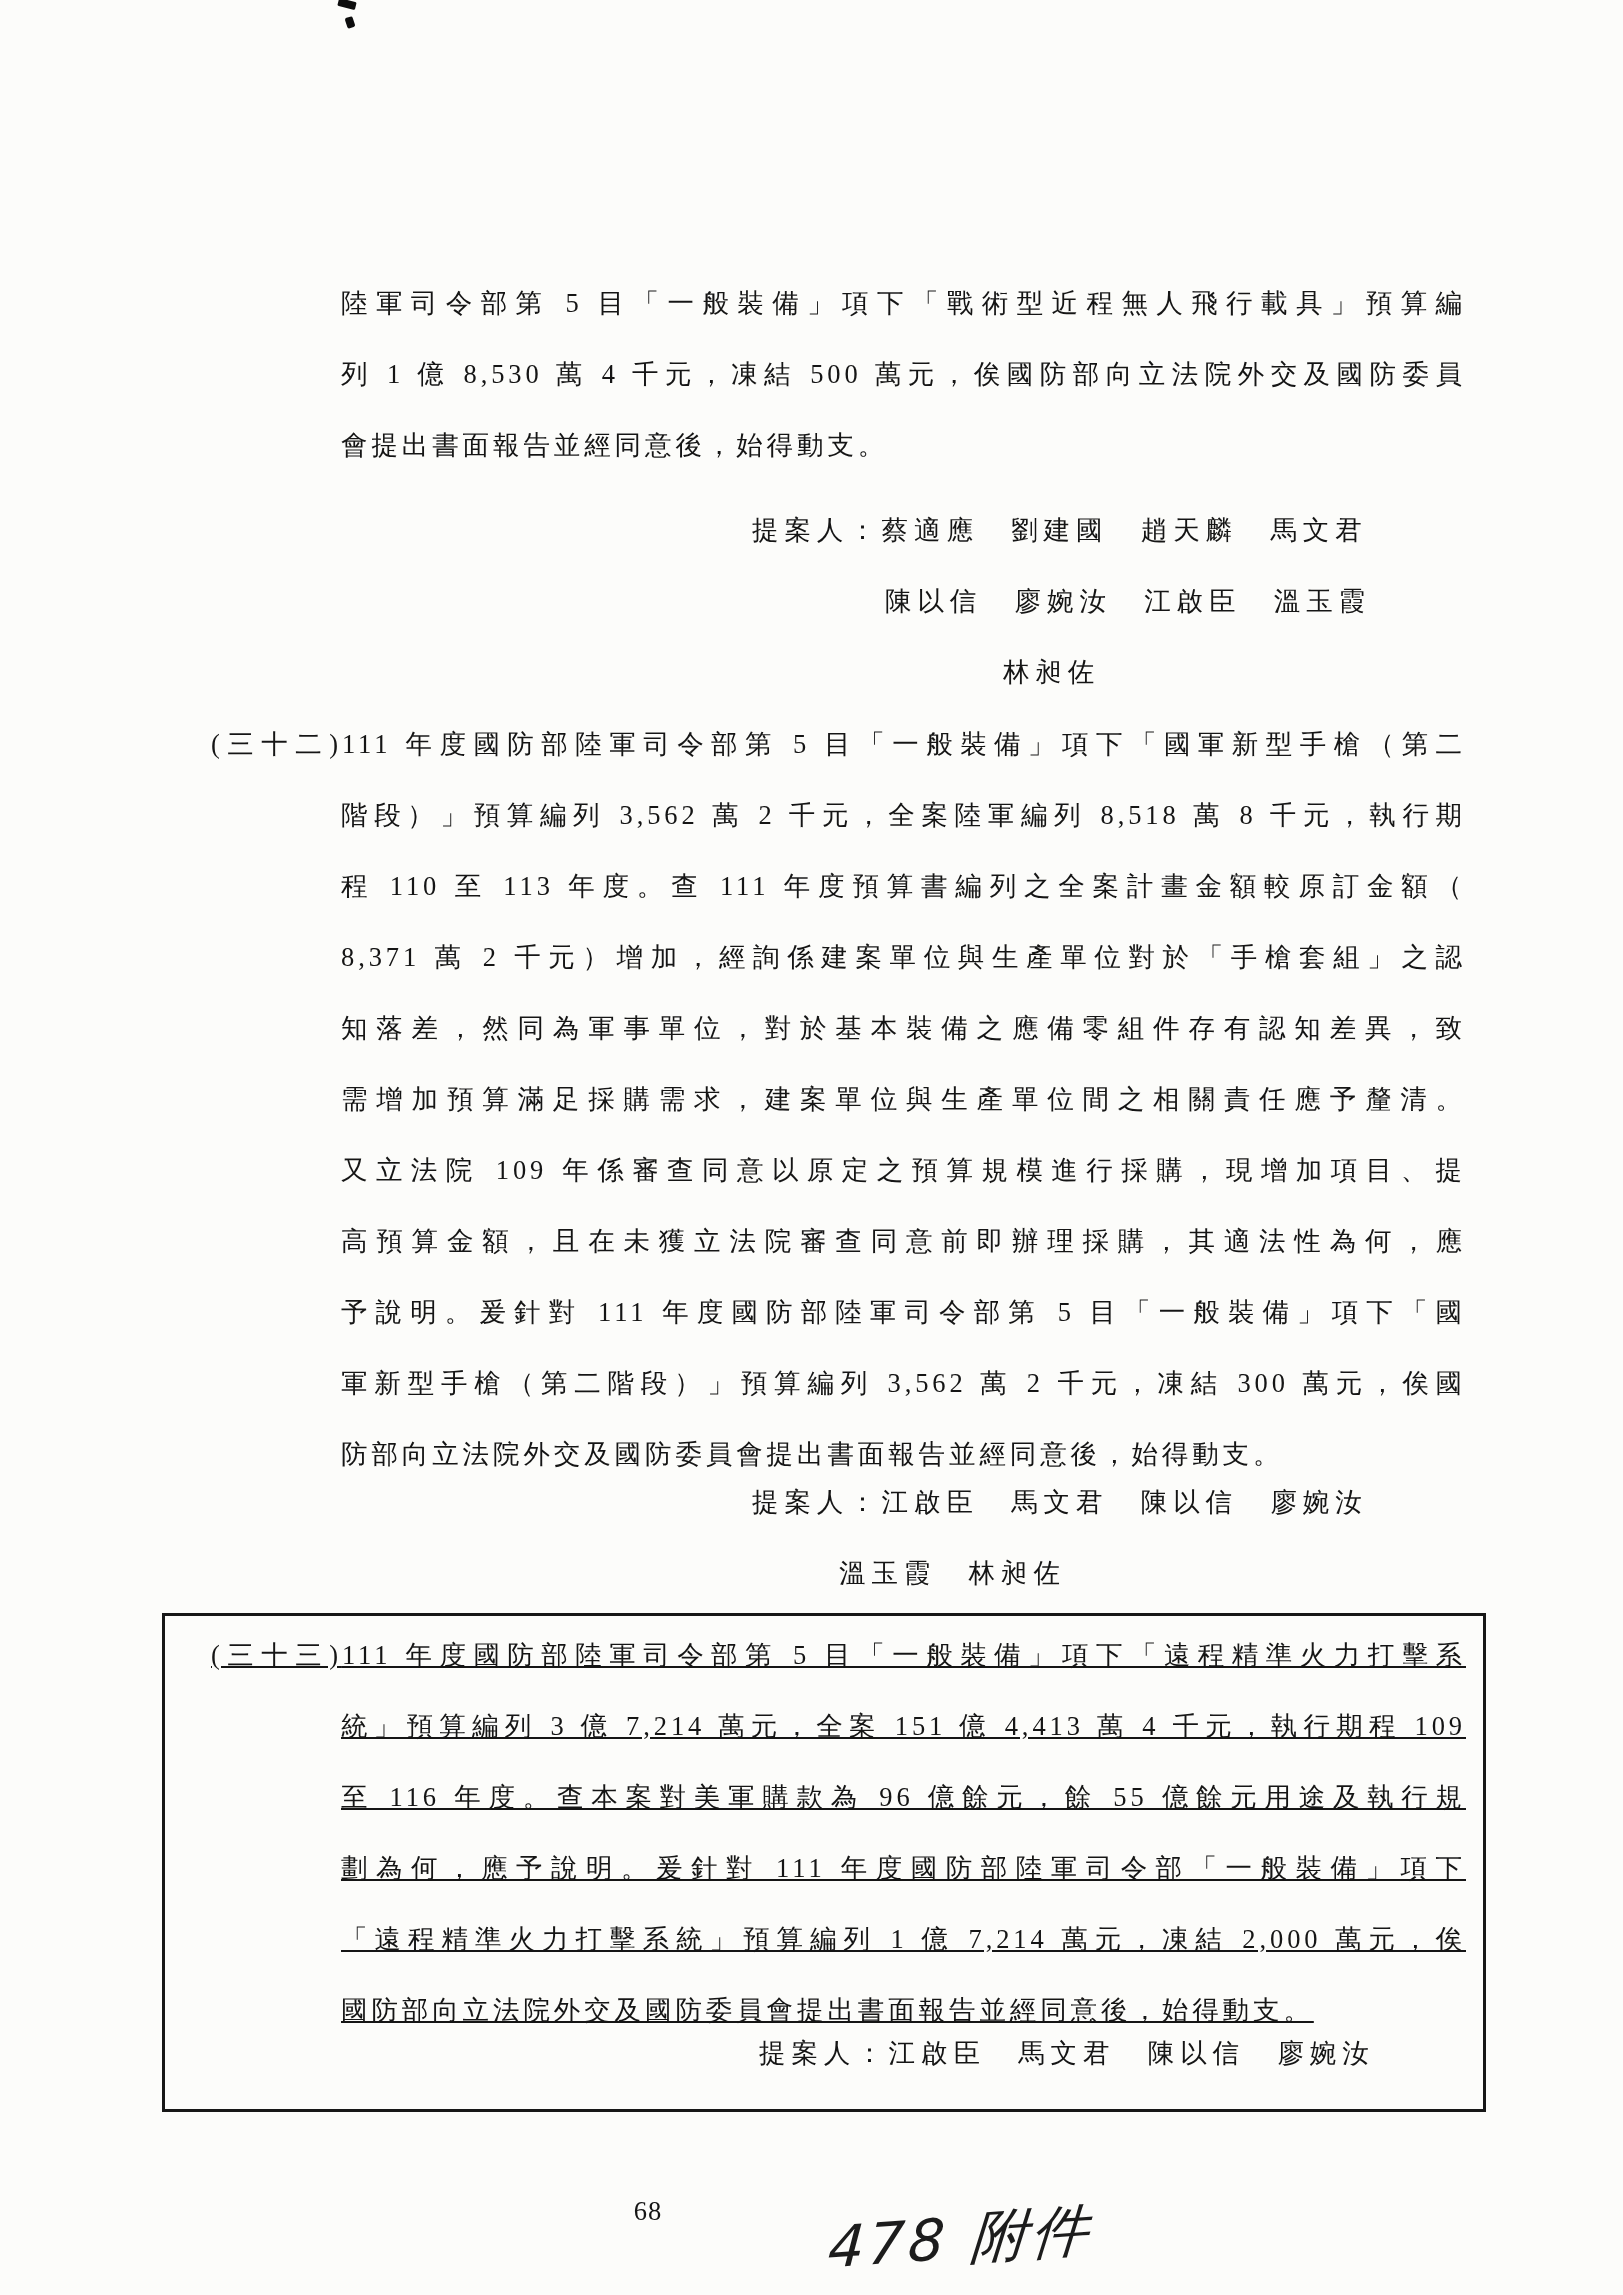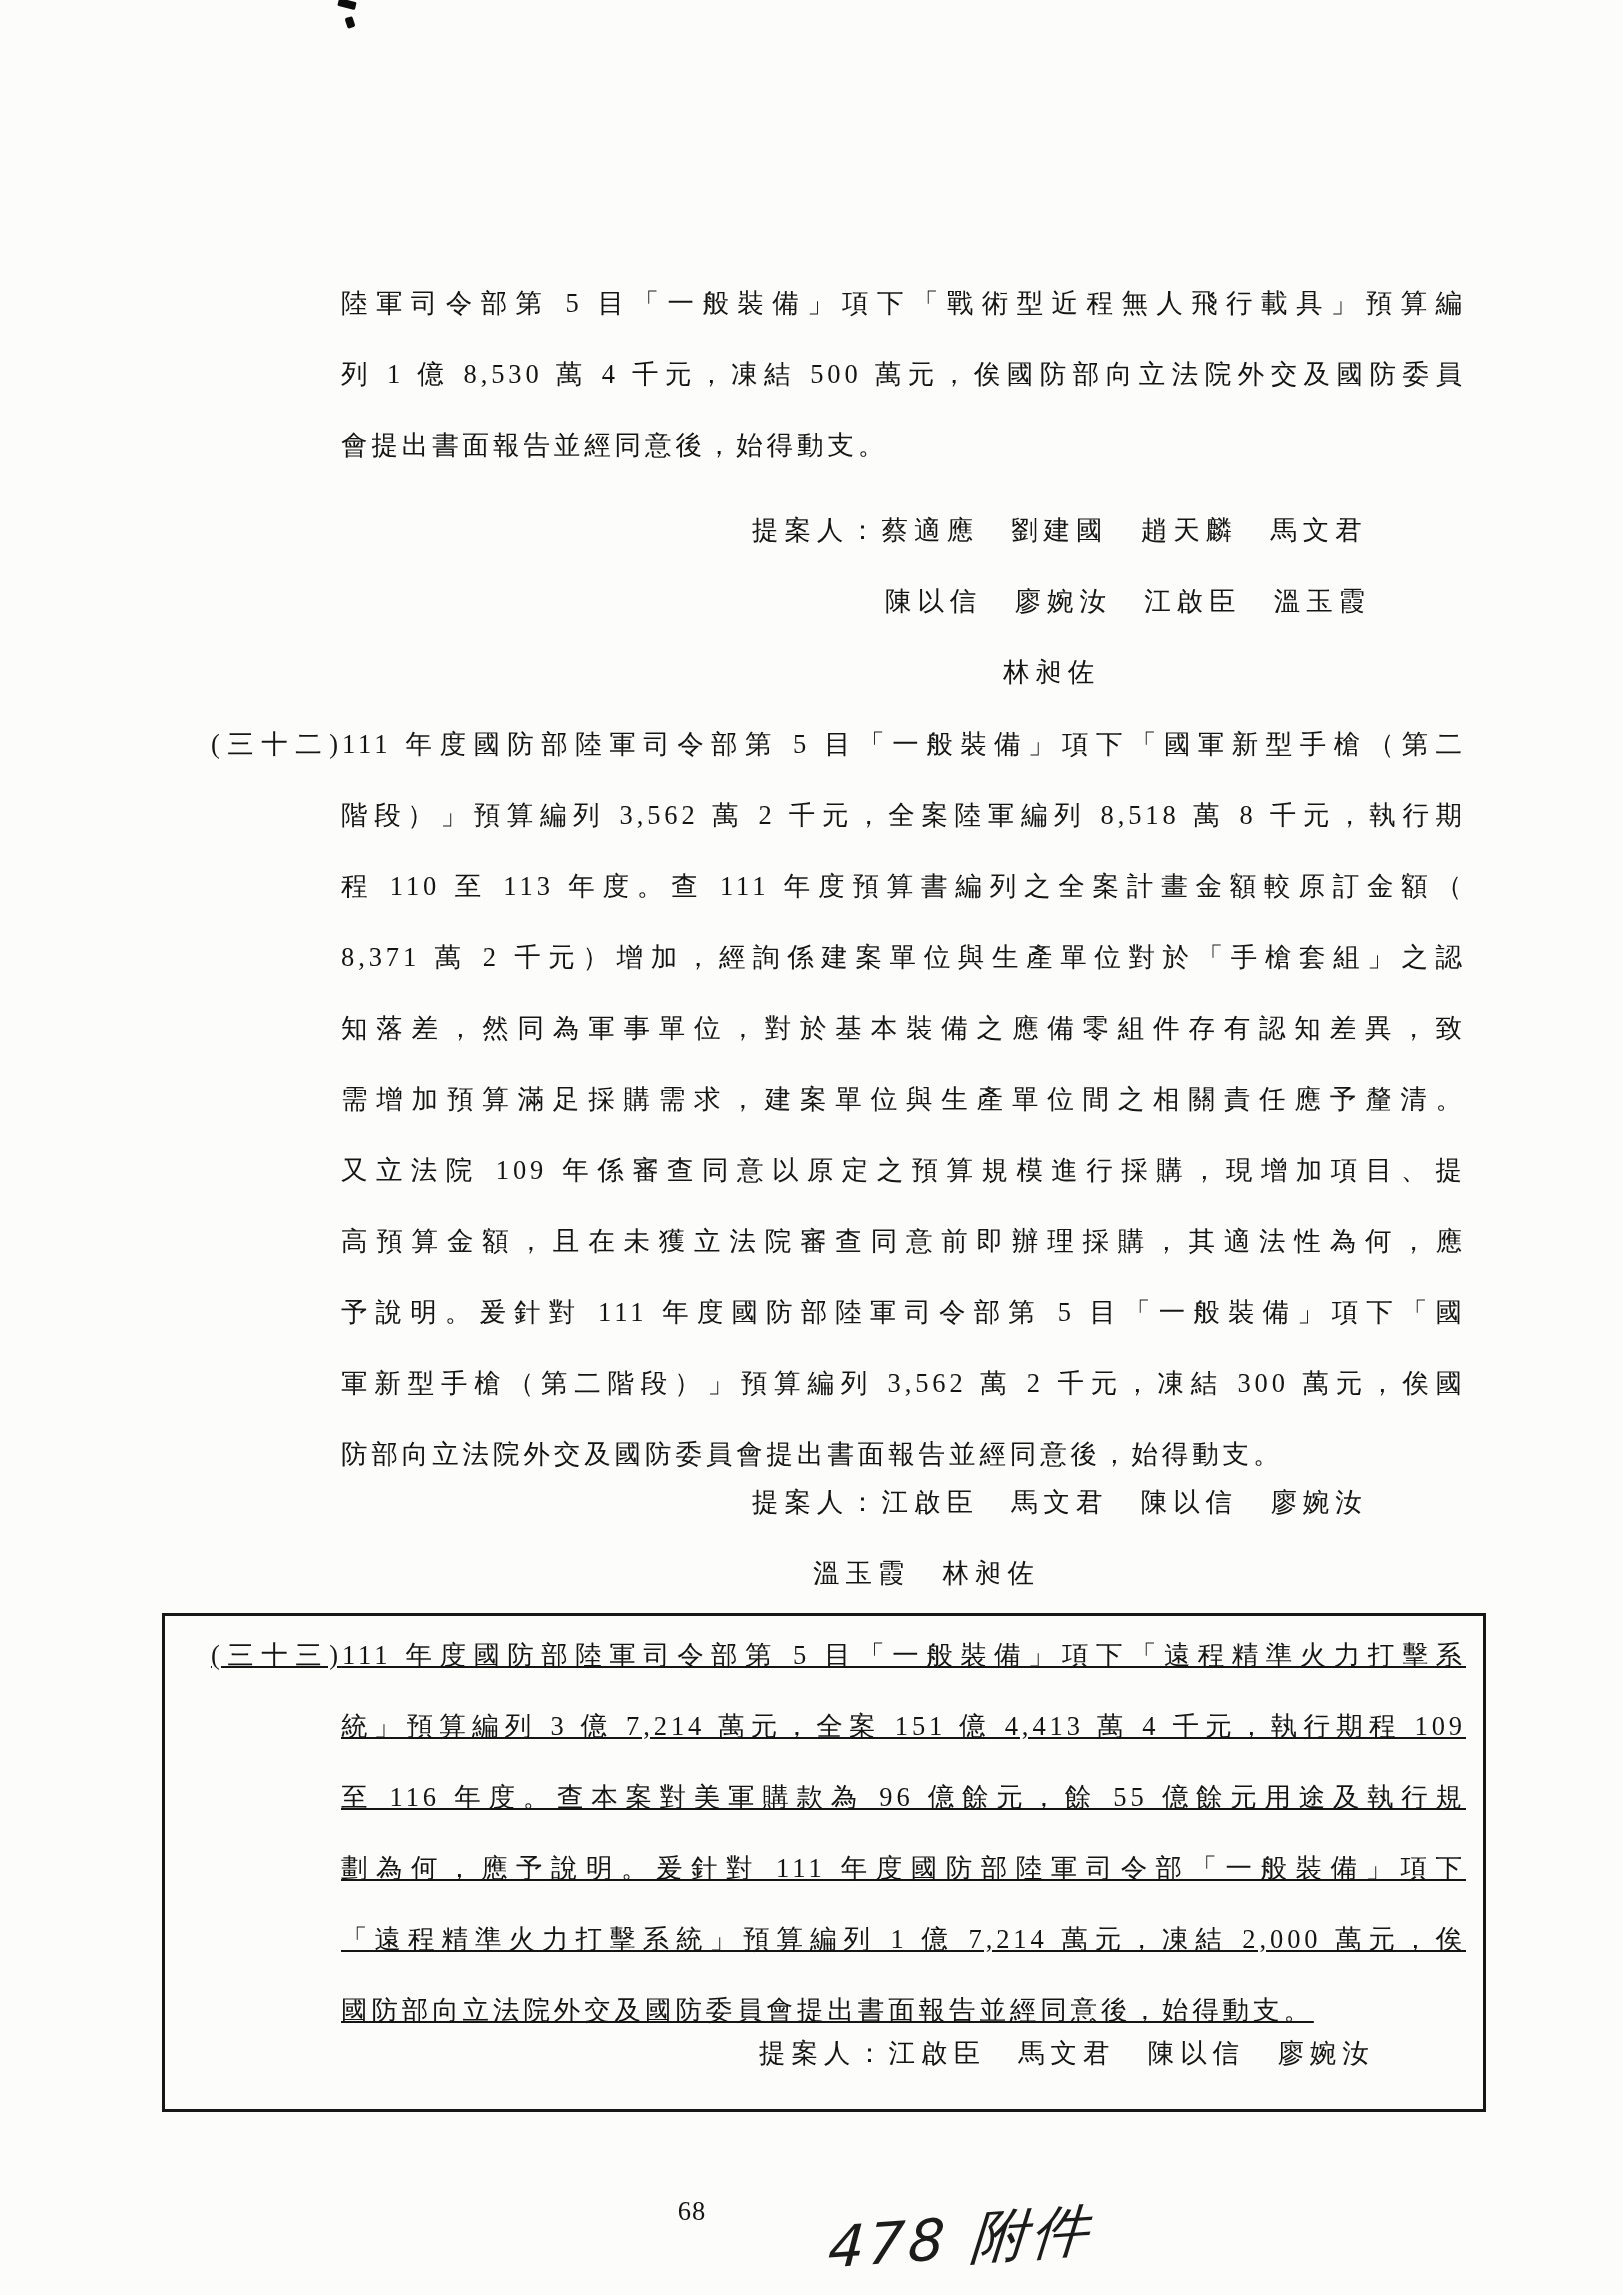--- a/index.html
+++ b/index.html
@@ -52,21 +52,20 @@
     border:3.4px solid #171717;
     box-sizing:border-box;
   }
   .page-number{
     position:absolute;
     left:0;top:2196px;
     width:1296px;
     text-align:center;
     font-size:26.5px;
     letter-spacing:1px;
-    margin-left:44px;
   }
   .handwritten{
     position:absolute;
     left:831px;top:2210px;
     font-family:"DejaVu Sans",sans-serif;
     font-style:italic;
     font-size:57px;
     color:#1c1c1c;
     letter-spacing:3.9px;
     transform:rotate(-4deg) skewX(-8deg);
@@ -113,21 +112,21 @@
     <div class="line fill">需增加預算滿足採購需求，建案單位與生產單位間之相關責任應予釐清。</div>
     <div class="line fill">又立法院 109 年係審查同意以原定之預算規模進行採購，現增加項目、提</div>
     <div class="line fill">高預算金額，且在未獲立法院審查同意前即辦理採購，其適法性為何，應</div>
     <div class="line fill">予說明。爰針對 111 年度國防部陸軍司令部第 5 目「一般裝備」項下「國</div>
     <div class="line fill">軍新型手槍（第二階段）」預算編列 3,562 萬 2 千元，凍結 300 萬元，俟國</div>
     <div class="line">防部向立法院外交及國防委員會提出書面報告並經同意後，始得動支。</div>
   </div>
 
   <div class="proposers" style="left:752px;top:1467px;">
     <div class="pline">提案人：江啟臣　馬文君　陳以信　廖婉汝</div>
-    <div class="pline" style="margin-left:61px;">溫玉霞　林昶佐</div>
+    <div class="pline" style="margin-left:87px;">溫玉霞　林昶佐</div>
   </div>
 
   <div class="box33"></div>
 
   <div class="textblock" style="left:341px;top:1620px;text-decoration:underline;">
     <div class="line fill first"><span class="item-no">(三十三)</span><span>111 年度國防部陸軍司令部第 5 目「一般裝備」項下「遠程精準火力打擊系</span></div>
     <div class="line fill">統」預算編列 3 億 7,214 萬元，全案 151 億 4,413 萬 4 千元，執行期程 109</div>
     <div class="line fill">至 116 年度。查本案對美軍購款為 96 億餘元，餘 55 億餘元用途及執行規</div>
     <div class="line fill">劃為何，應予說明。爰針對 111 年度國防部陸軍司令部「一般裝備」項下</div>
     <div class="line fill">「遠程精準火力打擊系統」預算編列 1 億 7,214 萬元，凍結 2,000 萬元，俟</div>

